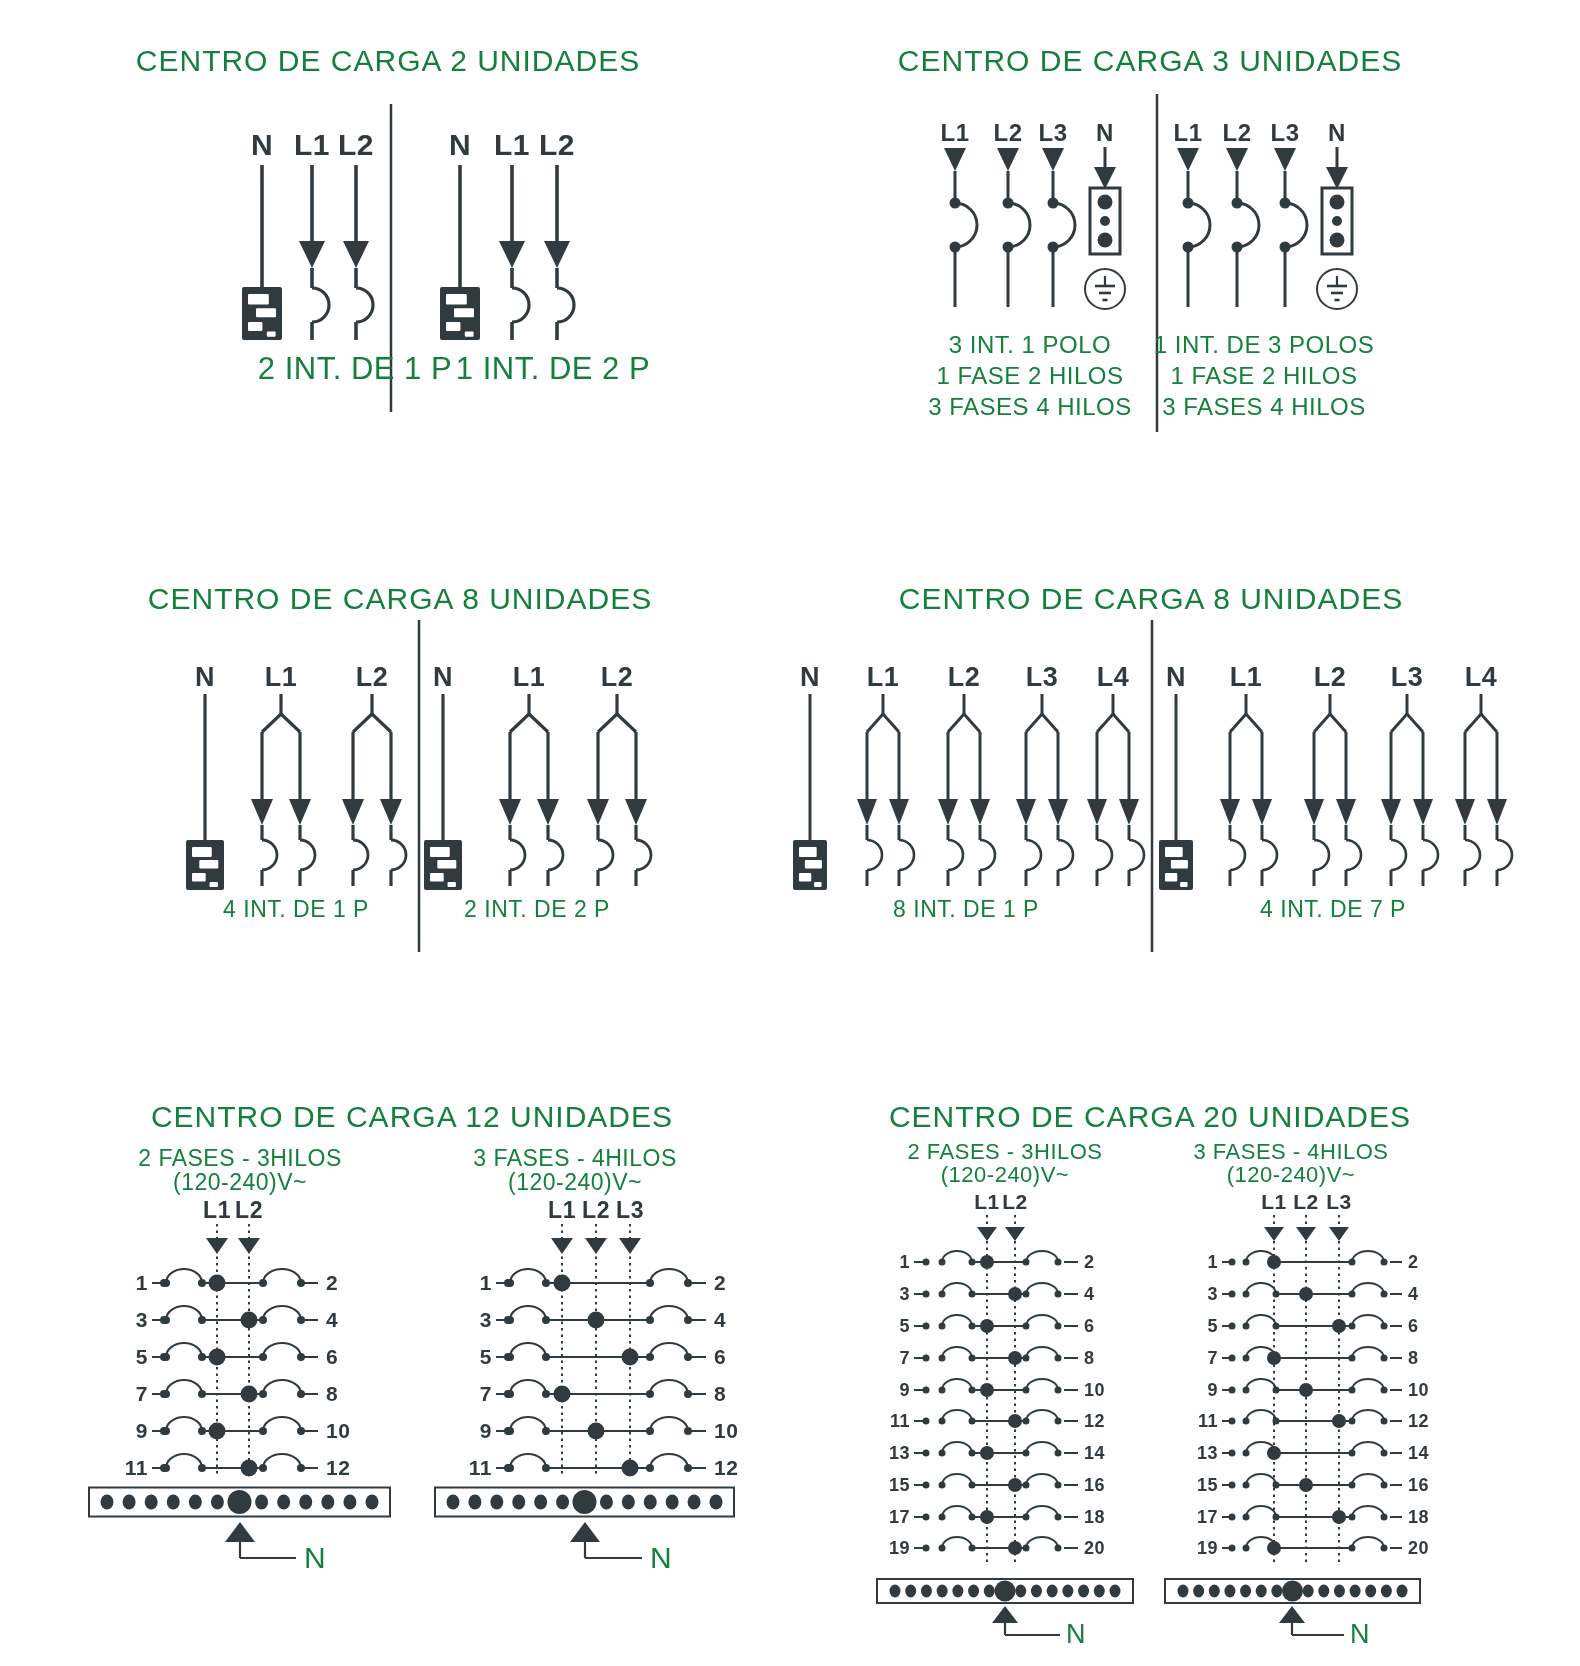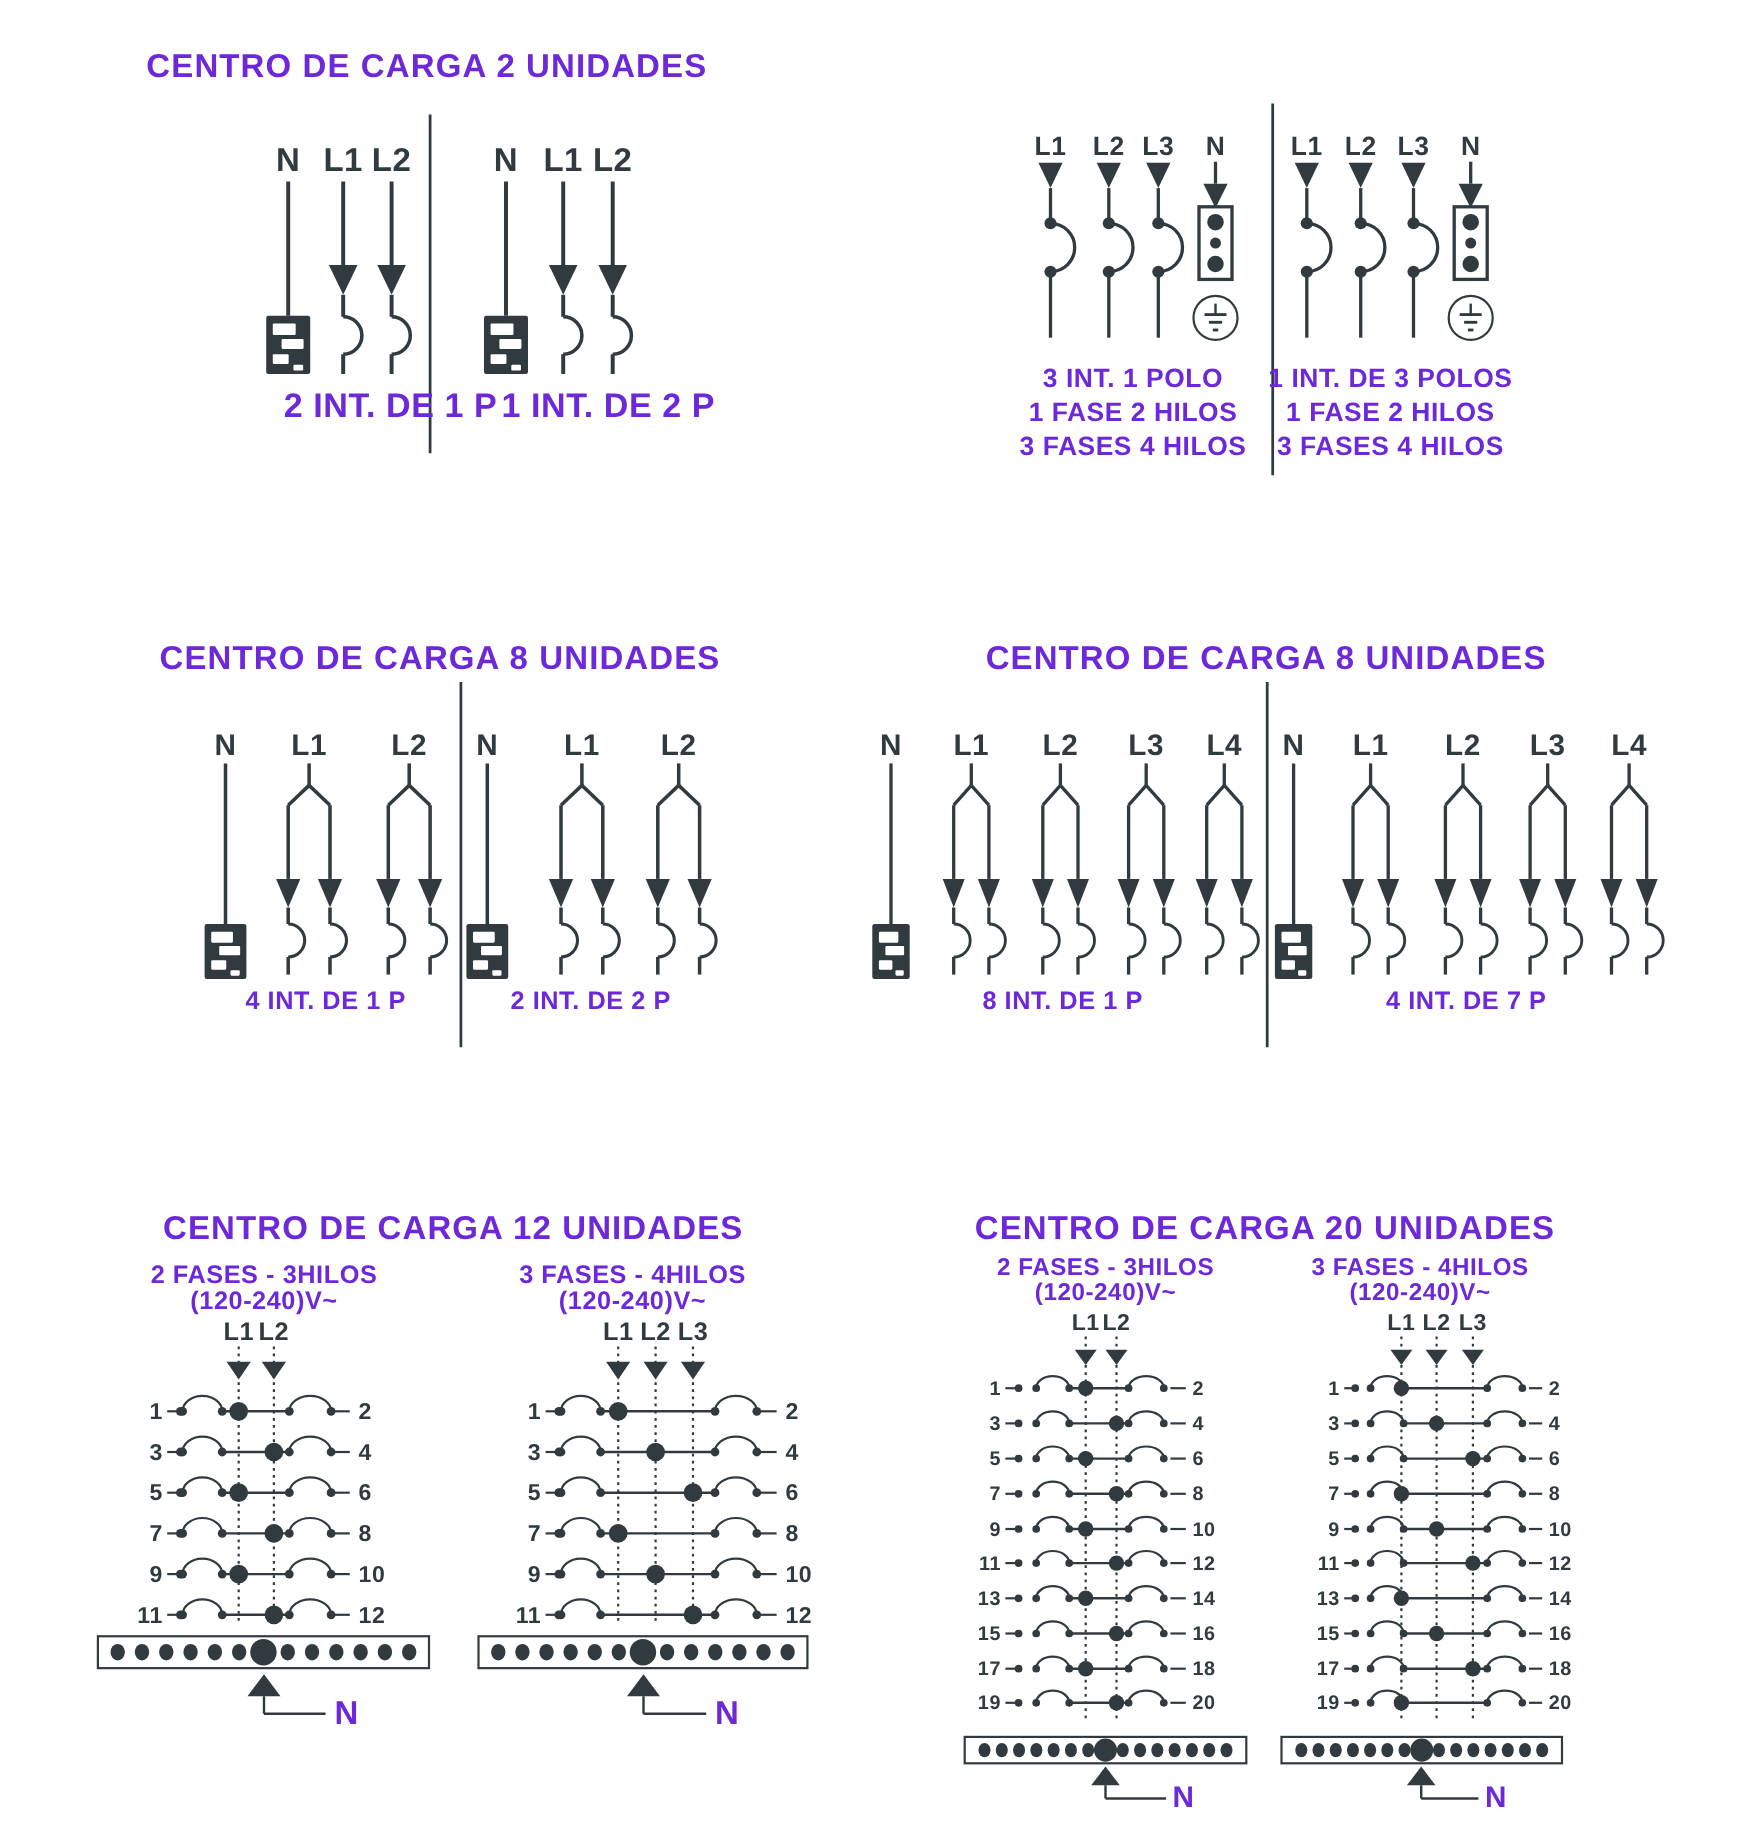--- a/index.html
+++ b/index.html
@@ -1,20 +1,20 @@
 <!DOCTYPE html>
 <html><head>
 <meta charset="utf-8">
 <title>Diagram</title>
 <style>
   html,body{margin:0;padding:0;background:#ffffff;}
   .sheet{position:relative;width:1580px;height:1666px;background:#ffffff;overflow:hidden;
          font-family:"Liberation Sans",sans-serif;}
   .sheet svg{position:absolute;left:0;top:0;}
-  .ov{position:absolute;white-space:nowrap;font-weight:bold;color:#6d28d9;line-height:1;}
+  .ov{position:absolute;white-space:nowrap;font-weight:normal;color:#15803d;line-height:1;}
   .ctr{transform:translateX(-50%);}
   .title{font-size:30px;letter-spacing:1px;}
   .cap31{font-size:31px;letter-spacing:.5px;margin-left:45px;}
   .cap28{font-size:23px;letter-spacing:.5px;}
   .cap24{font-size:24px;letter-spacing:.5px;}
   .sub23{font-size:23px;letter-spacing:.5px;}
   .sub22{font-size:22px;letter-spacing:.5px;}
   .n30{font-size:30px;}
   .n27{font-size:27px;}
 </style>
@@ -841,20 +841,21 @@
       <ellipse cx="1355.0714285714284" cy="1591" rx="5.5" ry="6.5" fill="#313b3f"></ellipse>
       <ellipse cx="1370.7142857142858" cy="1591" rx="5.5" ry="6.5" fill="#313b3f"></ellipse>
       <ellipse cx="1386.357142857143" cy="1591" rx="5.5" ry="6.5" fill="#313b3f"></ellipse>
       <ellipse cx="1402" cy="1591" rx="5.5" ry="6.5" fill="#313b3f"></ellipse>
       <polygon points="1292,1606 1279,1623 1305,1623" fill="#313b3f"></polygon>
       <line x1="1292" y1="1623" x2="1292" y2="1635" stroke="#313b3f" stroke-width="2.2"></line>
       <line x1="1292" y1="1635" x2="1344" y2="1635" stroke="#313b3f" stroke-width="2.2"></line>
     </svg>
 
   <div class="ov ctr title" style="left:388px;top:46px">CENTRO DE CARGA 2 UNIDADES</div>
+  <div class="ov ctr title" style="left:1150px;top:46px">CENTRO DE CARGA 3 UNIDADES</div>
   <div class="ov ctr title" style="left:400px;top:584px">CENTRO DE CARGA 8 UNIDADES</div>
   <div class="ov ctr title" style="left:1151px;top:584px">CENTRO DE CARGA 8 UNIDADES</div>
   <div class="ov ctr title" style="left:412px;top:1102px">CENTRO DE CARGA 12 UNIDADES</div>
   <div class="ov ctr title" style="left:1150px;top:1102px">CENTRO DE CARGA 20 UNIDADES</div>
 
   <div class="ov ctr cap31" style="left:310px;top:353px">2 INT. DE 1 P</div>
   <div class="ov ctr cap31" style="left:508px;top:353px">1 INT. DE 2 P</div>
 
   <div class="ov ctr cap24" style="left:1030px;top:333px">3 INT. 1 POLO</div>
   <div class="ov ctr cap24" style="left:1030px;top:364px">1 FASE 2 HILOS</div>

